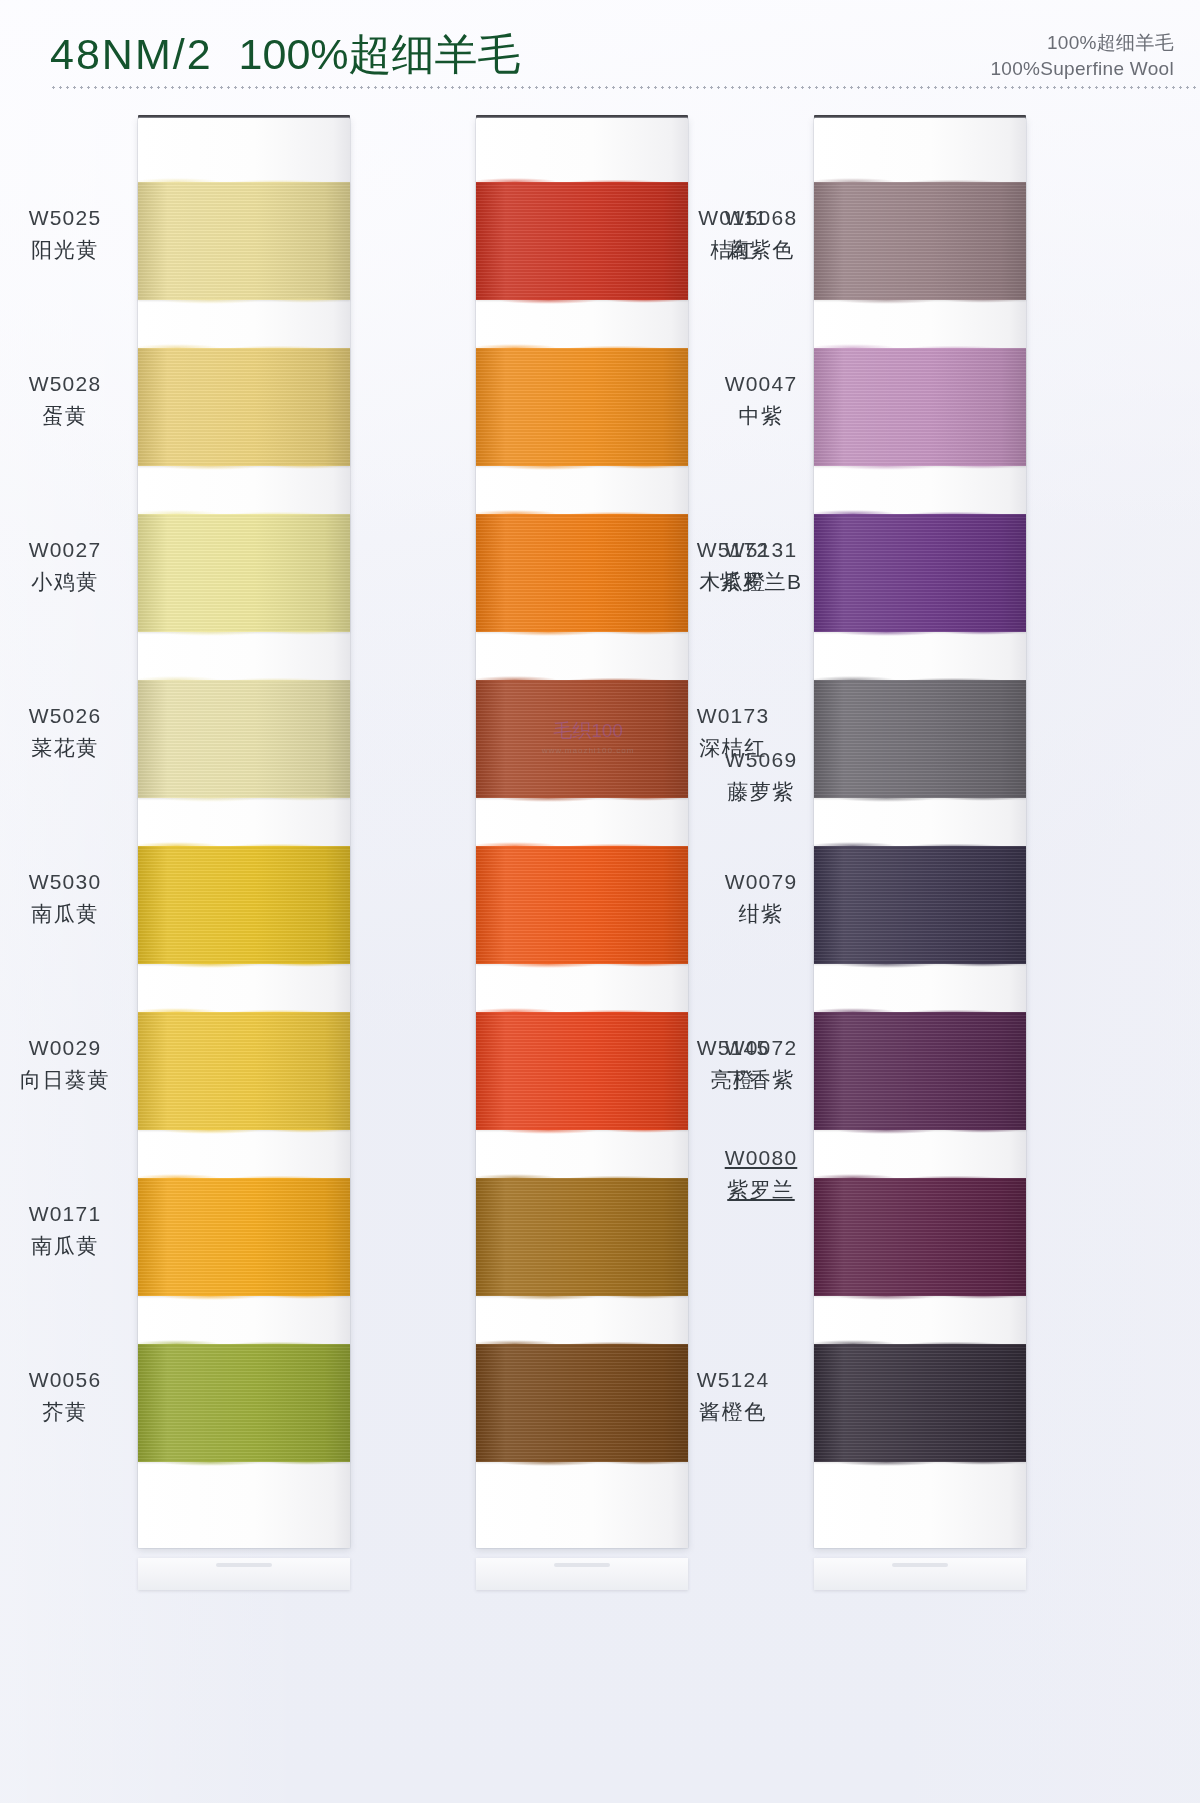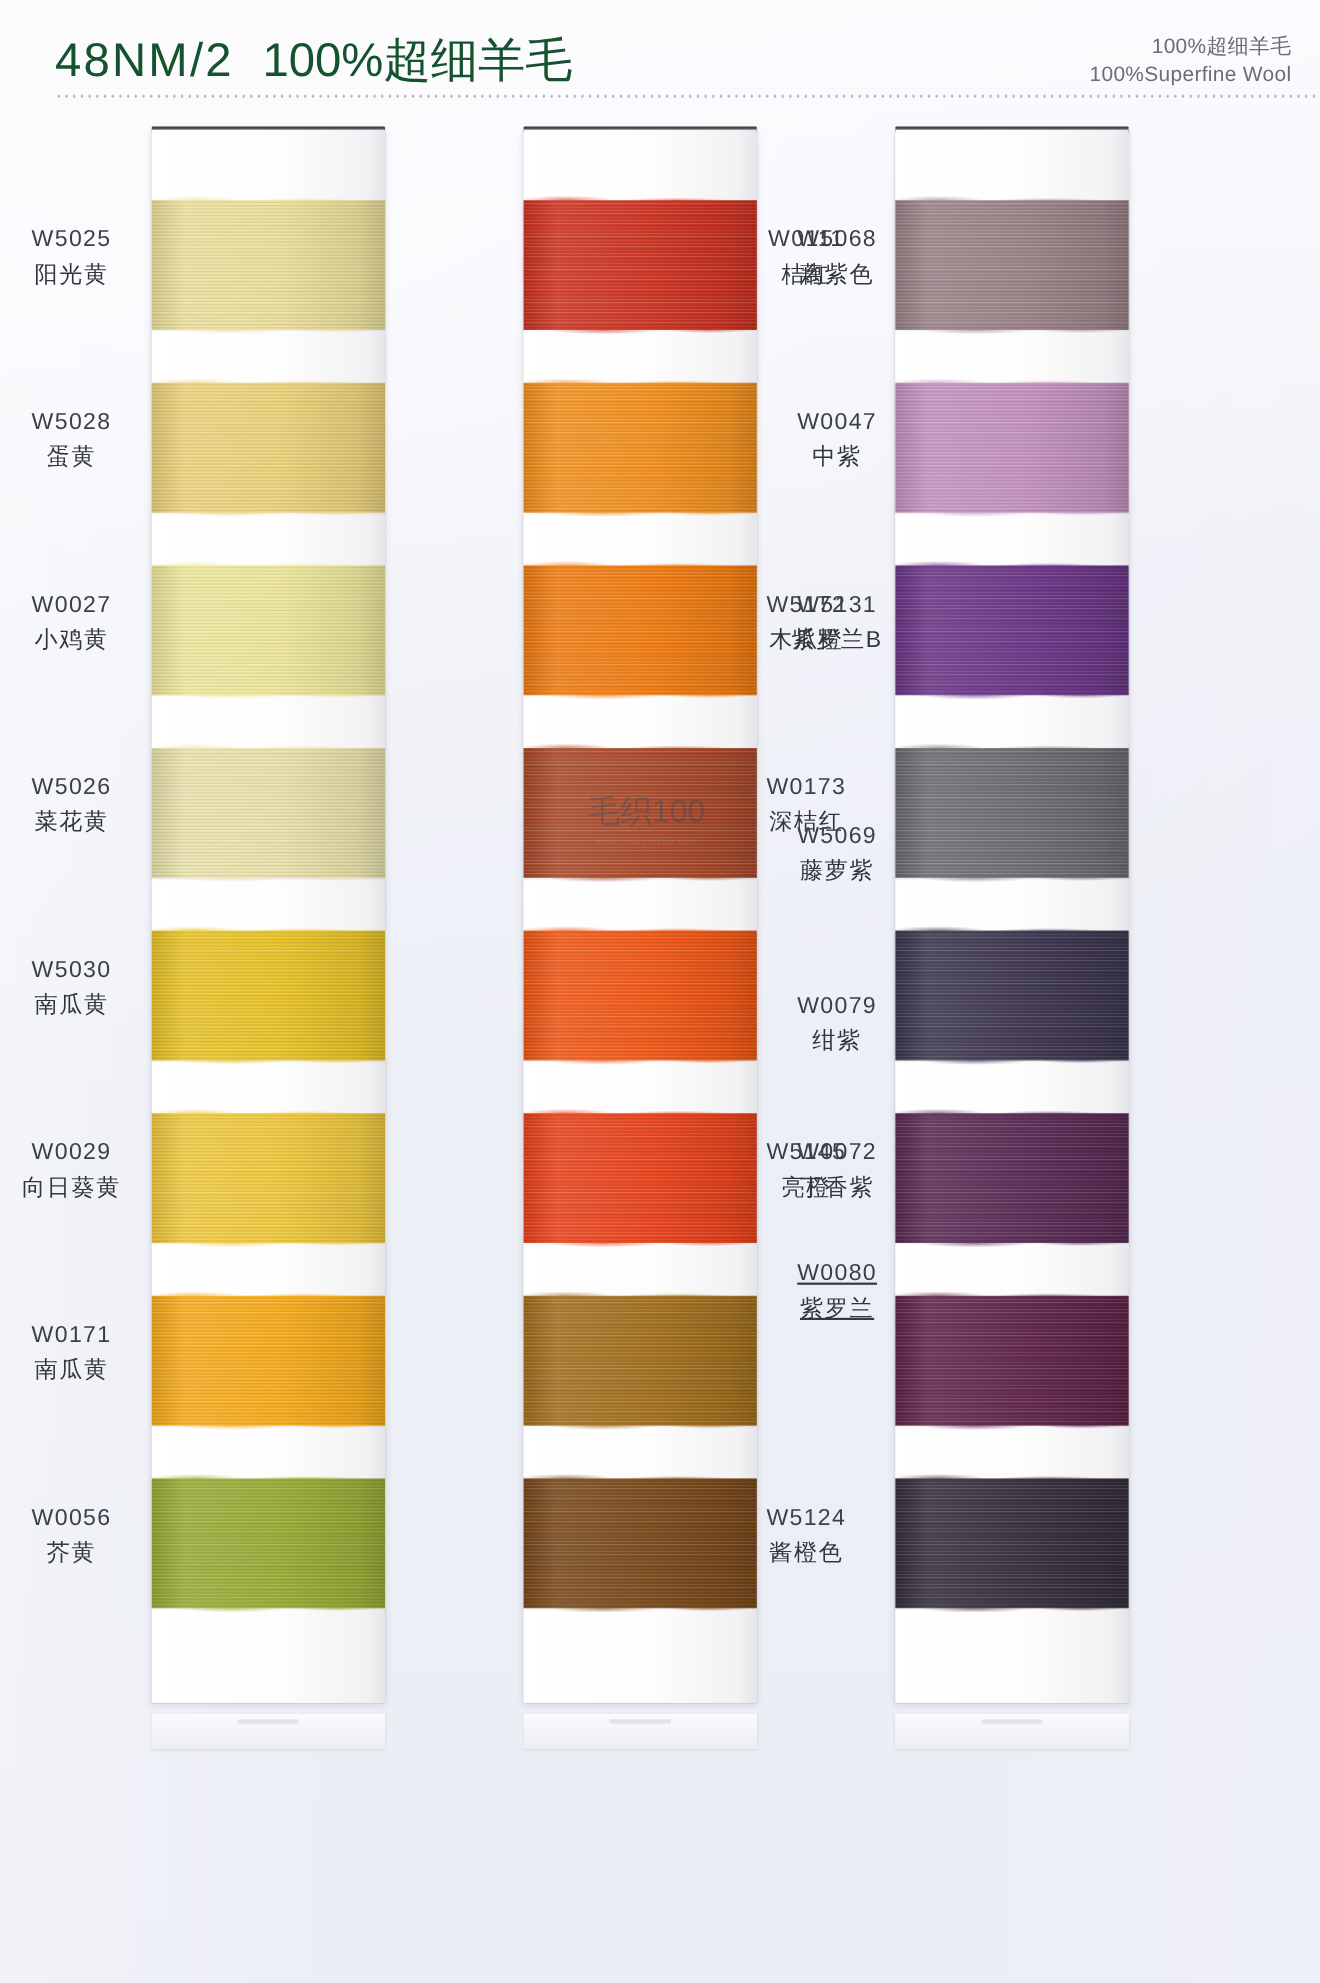--- a/index.html
+++ b/index.html
@@ -109,21 +109,21 @@
     content:"";position:absolute;left:50%;transform:translateX(-50%);
     top:5px;width:56px;height:4px;background:#e2e4ea;border-radius:2px;
   }
 
   
   .watermark{
     position:absolute;left:508px;top:718px;width:160px;height:58px;
     opacity:.30;pointer-events:none;text-align:center;
   }
   .watermark .wm-main{
-    font-size:29px;color:#0c4a6e;letter-spacing:0px;white-space:nowrap;
+    font-size:19px;color:#8b5cf6;letter-spacing:0px;white-space:nowrap;
   }
   .watermark .wm-sub{
     font-size:8px;color:#9a9aa0;letter-spacing:1px;margin-top:2px;white-space:nowrap;
   }
 </style>
 </head>
 <body>
 
 <div class="paper-shade"></div>
 
@@ -339,21 +339,21 @@
       <div class="label" style="top: 598px; margin-top: 44px;">
         <div class="code">W5069</div>
         <div class="cn">藤萝紫</div>
       </div>
       <div class="swatch" style="left: 118px; top: 742px; background: rgb(62, 55, 80);">
         <div class="yarn"></div>
         <div class="shade"></div>
         <div class="fuzz-t" style="background: radial-gradient(60px 5px at 20% 50%, rgb(62, 55, 80) 0%, transparent 70%), radial-gradient(70px 4px at 65% 60%, rgb(62, 55, 80) 0%, transparent 70%);"></div>
         <div class="fuzz-b" style="background: radial-gradient(70px 5px at 35% 50%, rgb(62, 55, 80) 0%, transparent 70%), radial-gradient(55px 4px at 78% 45%, rgb(62, 55, 80) 0%, transparent 70%);"></div>
       </div>
-      <div class="label" style="top: 764px; margin-top: 33px;">
+      <div class="label" style="top: 764px;">
         <div class="code">W0079</div>
         <div class="cn">绀紫</div>
       </div>
       <div class="swatch" style="left: 118px; top: 908px; background: rgb(90, 44, 85);">
         <div class="yarn"></div>
         <div class="shade"></div>
         <div class="fuzz-t" style="background: radial-gradient(60px 5px at 20% 50%, rgb(90, 44, 85) 0%, transparent 70%), radial-gradient(70px 4px at 65% 60%, rgb(90, 44, 85) 0%, transparent 70%);"></div>
         <div class="fuzz-b" style="background: radial-gradient(70px 5px at 35% 50%, rgb(90, 44, 85) 0%, transparent 70%), radial-gradient(55px 4px at 78% 45%, rgb(90, 44, 85) 0%, transparent 70%);"></div>
       </div>
       <div class="label" style="top: 930px;">

